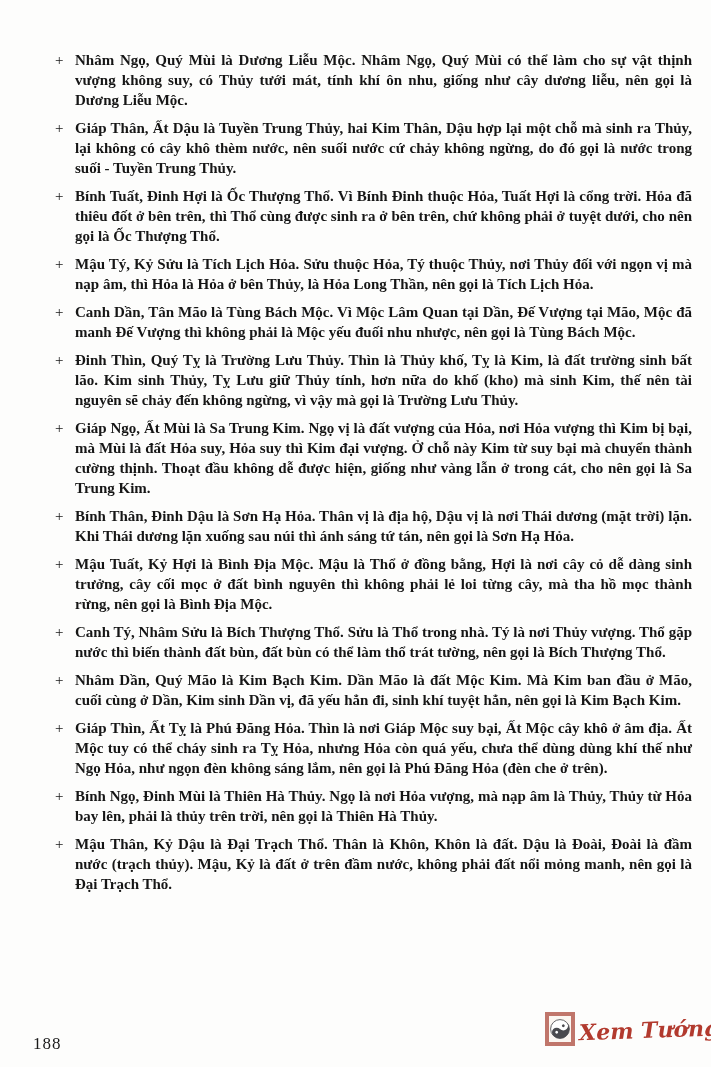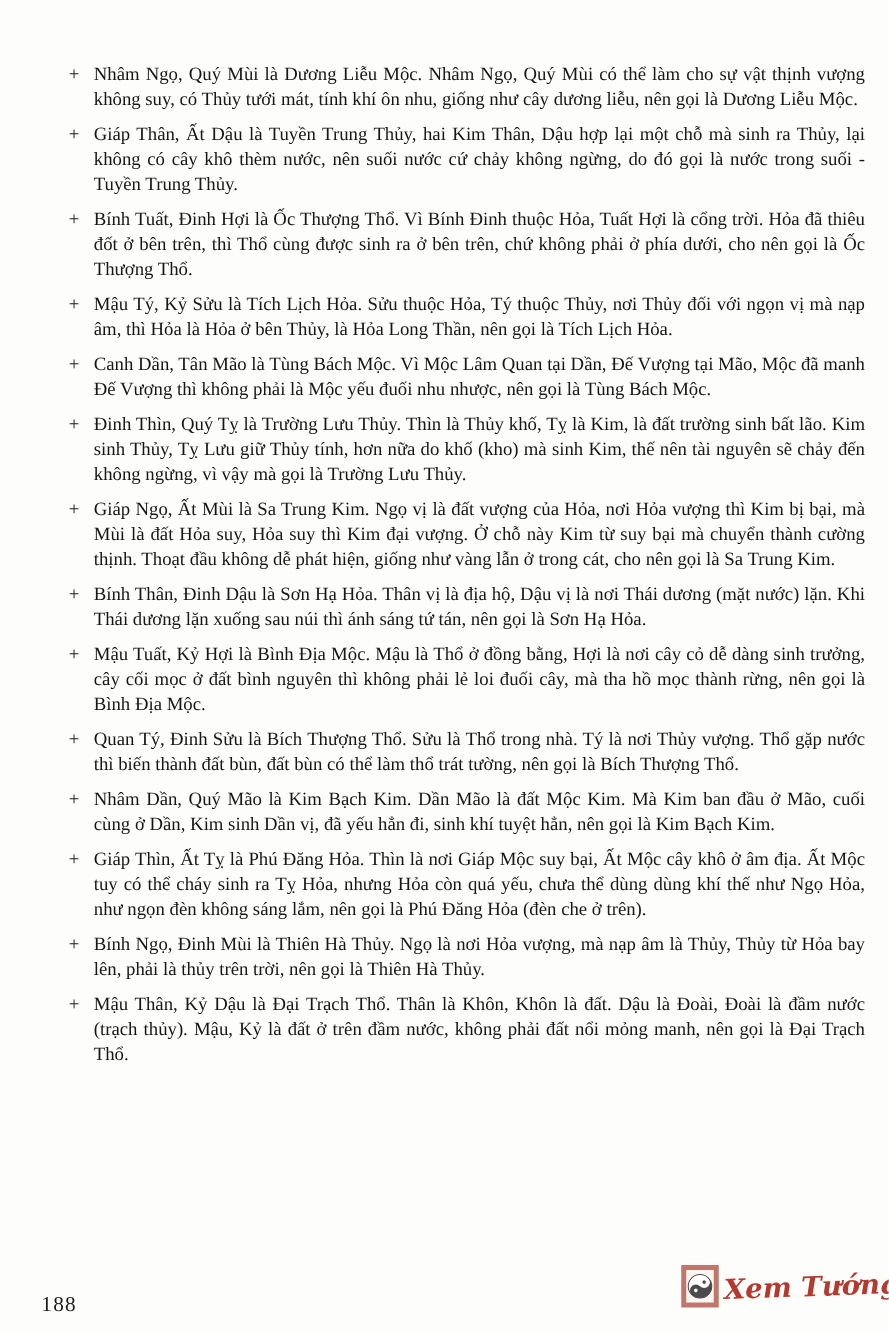--- a/index.html
+++ b/index.html
@@ -25,20 +25,21 @@
     font-size:15px;
     line-height:20px;
   }
   .marker{
     flex:0 0 13px;
     text-align:left;
   }
   .ptext{
     flex:1;
     text-align:justify;
+    font-weight:bold;
   }
   .page-number{
     position:absolute;
     left:33px;top:1034px;
     font-size:17px;
     letter-spacing:1px;
     color:#1a1a1a;
   }
   .watermark{
     position:absolute;
@@ -76,56 +77,56 @@
       <span class="ptext">Nhâm Ngọ, Quý Mùi là Dương Liễu Mộc. Nhâm Ngọ, Quý Mùi có thể làm cho sự vật thịnh vượng không suy, có Thủy tưới mát, tính khí ôn nhu, giống như cây dương liễu, nên gọi là Dương Liễu Mộc.</span>
     </div>
 
     <div class="para">
       <span class="marker">+</span>
       <span class="ptext">Giáp Thân, Ất Dậu là Tuyền Trung Thủy, hai Kim Thân, Dậu hợp lại một chỗ mà sinh ra Thủy, lại không có cây khô thèm nước, nên suối nước cứ chảy không ngừng, do đó gọi là nước trong suối - Tuyền Trung Thủy.</span>
     </div>
 
     <div class="para">
       <span class="marker">+</span>
-      <span class="ptext">Bính Tuất, Đinh Hợi là Ốc Thượng Thổ. Vì Bính Đinh thuộc Hỏa, Tuất Hợi là cổng trời. Hỏa đã thiêu đốt ở bên trên, thì Thổ cùng được sinh ra ở bên trên, chứ không phải ở phía dưới, cho nên gọi là Ốc Thượng Thổ.</span>
+      <span class="ptext">Bính Tuất, Đinh Hợi là Ốc Thượng Thổ. Vì Bính Đinh thuộc Hỏa, Tuất Hợi là cổng trời. Hỏa đã thiêu đốt ở bên trên, thì Thổ cùng được sinh ra ở bên trên, chứ không phải ở tuyệt dưới, cho nên gọi là Ốc Thượng Thổ.</span>
     </div>
 
     <div class="para">
       <span class="marker">+</span>
       <span class="ptext">Mậu Tý, Kỷ Sửu là Tích Lịch Hỏa. Sửu thuộc Hỏa, Tý thuộc Thủy, nơi Thủy đối với ngọn vị mà nạp âm, thì Hỏa là Hỏa ở bên Thủy, là Hỏa Long Thần, nên gọi là Tích Lịch Hỏa.</span>
     </div>
 
     <div class="para">
       <span class="marker">+</span>
       <span class="ptext">Canh Dần, Tân Mão là Tùng Bách Mộc. Vì Mộc Lâm Quan tại Dần, Đế Vượng tại Mão, Mộc đã manh Đế Vượng thì không phải là Mộc yếu đuối nhu nhược, nên gọi là Tùng Bách Mộc.</span>
     </div>
 
     <div class="para">
       <span class="marker">+</span>
       <span class="ptext">Đinh Thìn, Quý Tỵ là Trường Lưu Thủy. Thìn là Thủy khố, Tỵ là Kim, là đất trường sinh bất lão. Kim sinh Thủy, Tỵ Lưu giữ Thủy tính, hơn nữa do khố (kho) mà sinh Kim, thế nên tài nguyên sẽ chảy đến không ngừng, vì vậy mà gọi là Trường Lưu Thủy.</span>
     </div>
 
     <div class="para">
       <span class="marker">+</span>
-      <span class="ptext">Giáp Ngọ, Ất Mùi là Sa Trung Kim. Ngọ vị là đất vượng của Hỏa, nơi Hỏa vượng thì Kim bị bại, mà Mùi là đất Hỏa suy, Hỏa suy thì Kim đại vượng. Ở chỗ này Kim từ suy bại mà chuyển thành cường thịnh. Thoạt đầu không dễ phát hiện, giống như vàng lẫn ở trong cát, cho nên gọi là Sa Trung Kim.</span>
+      <span class="ptext">Giáp Ngọ, Ất Mùi là Sa Trung Kim. Ngọ vị là đất vượng của Hỏa, nơi Hỏa vượng thì Kim bị bại, mà Mùi là đất Hỏa suy, Hỏa suy thì Kim đại vượng. Ở chỗ này Kim từ suy bại mà chuyển thành cường thịnh. Thoạt đầu không dễ được hiện, giống như vàng lẫn ở trong cát, cho nên gọi là Sa Trung Kim.</span>
     </div>
 
     <div class="para">
       <span class="marker">+</span>
-      <span class="ptext">Bính Thân, Đinh Dậu là Sơn Hạ Hỏa. Thân vị là địa hộ, Dậu vị là nơi Thái dương (mặt nước) lặn. Khi Thái dương lặn xuống sau núi thì ánh sáng tứ tán, nên gọi là Sơn Hạ Hỏa.</span>
+      <span class="ptext">Bính Thân, Đinh Dậu là Sơn Hạ Hỏa. Thân vị là địa hộ, Dậu vị là nơi Thái dương (mặt trời) lặn. Khi Thái dương lặn xuống sau núi thì ánh sáng tứ tán, nên gọi là Sơn Hạ Hỏa.</span>
     </div>
 
     <div class="para">
       <span class="marker">+</span>
-      <span class="ptext">Mậu Tuất, Kỷ Hợi là Bình Địa Mộc. Mậu là Thổ ở đồng bằng, Hợi là nơi cây cỏ dễ dàng sinh trưởng, cây cối mọc ở đất bình nguyên thì không phải lẻ loi đuối cây, mà tha hồ mọc thành rừng, nên gọi là Bình Địa Mộc.</span>
+      <span class="ptext">Mậu Tuất, Kỷ Hợi là Bình Địa Mộc. Mậu là Thổ ở đồng bằng, Hợi là nơi cây cỏ dễ dàng sinh trưởng, cây cối mọc ở đất bình nguyên thì không phải lẻ loi từng cây, mà tha hồ mọc thành rừng, nên gọi là Bình Địa Mộc.</span>
     </div>
 
     <div class="para">
       <span class="marker">+</span>
-      <span class="ptext">Quan Tý, Đinh Sửu là Bích Thượng Thổ. Sửu là Thổ trong nhà. Tý là nơi Thủy vượng. Thổ gặp nước thì biến thành đất bùn, đất bùn có thể làm thổ trát tường, nên gọi là Bích Thượng Thổ.</span>
+      <span class="ptext">Canh Tý, Nhâm Sửu là Bích Thượng Thổ. Sửu là Thổ trong nhà. Tý là nơi Thủy vượng. Thổ gặp nước thì biến thành đất bùn, đất bùn có thể làm thổ trát tường, nên gọi là Bích Thượng Thổ.</span>
     </div>
 
     <div class="para">
       <span class="marker">+</span>
       <span class="ptext">Nhâm Dần, Quý Mão là Kim Bạch Kim. Dần Mão là đất Mộc Kim. Mà Kim ban đầu ở Mão, cuối cùng ở Dần, Kim sinh Dần vị, đã yếu hẳn đi, sinh khí tuyệt hẳn, nên gọi là Kim Bạch Kim.</span>
     </div>
 
     <div class="para">
       <span class="marker">+</span>
       <span class="ptext">Giáp Thìn, Ất Tỵ là Phú Đăng Hỏa. Thìn là nơi Giáp Mộc suy bại, Ất Mộc cây khô ở âm địa. Ất Mộc tuy có thể cháy sinh ra Tỵ Hỏa, nhưng Hỏa còn quá yếu, chưa thể dùng dùng khí thế như Ngọ Hỏa, như ngọn đèn không sáng lắm, nên gọi là Phú Đăng Hỏa (đèn che ở trên).</span>

